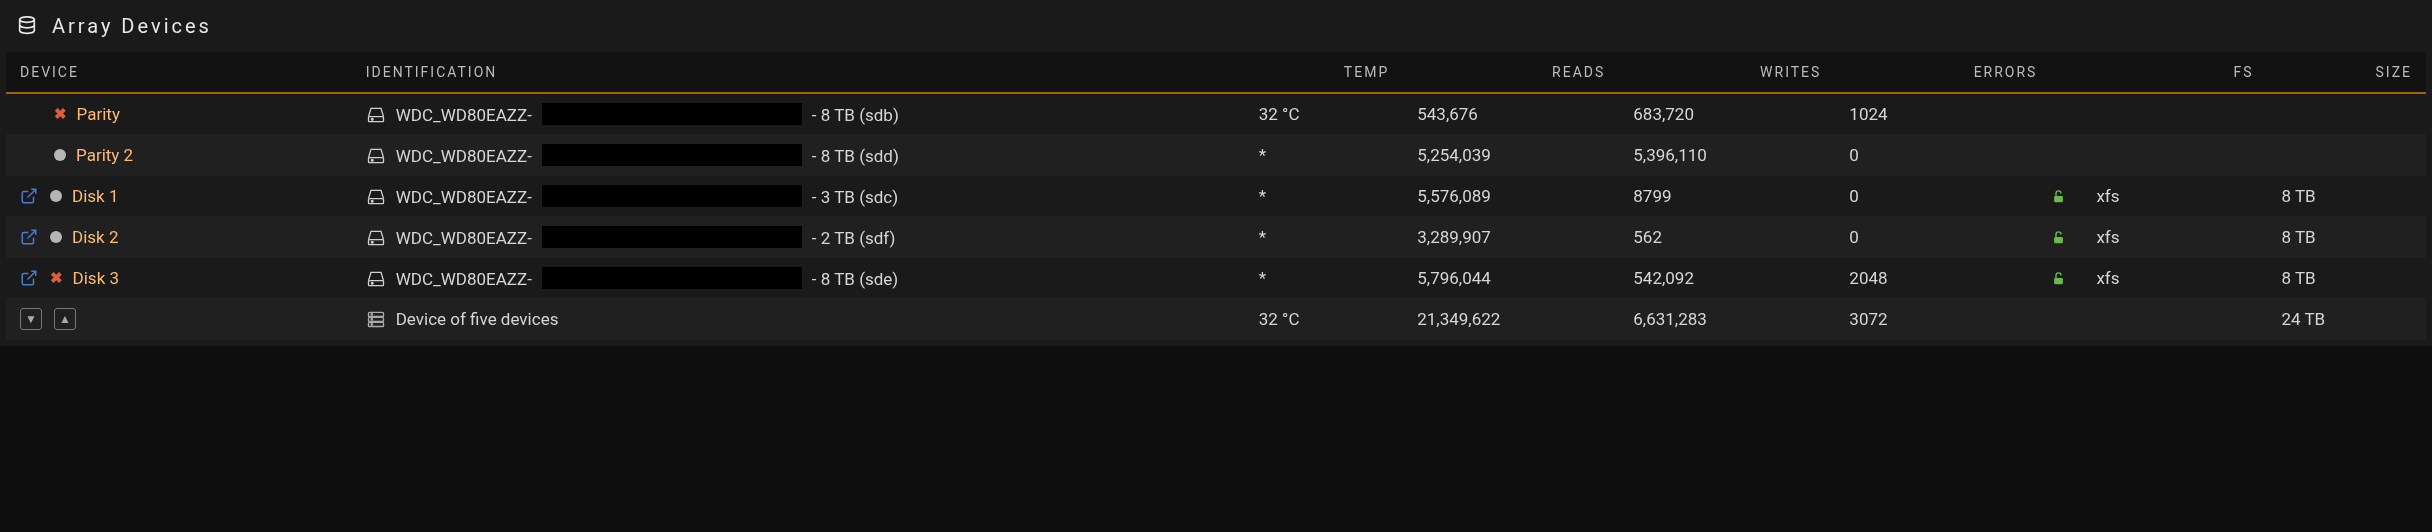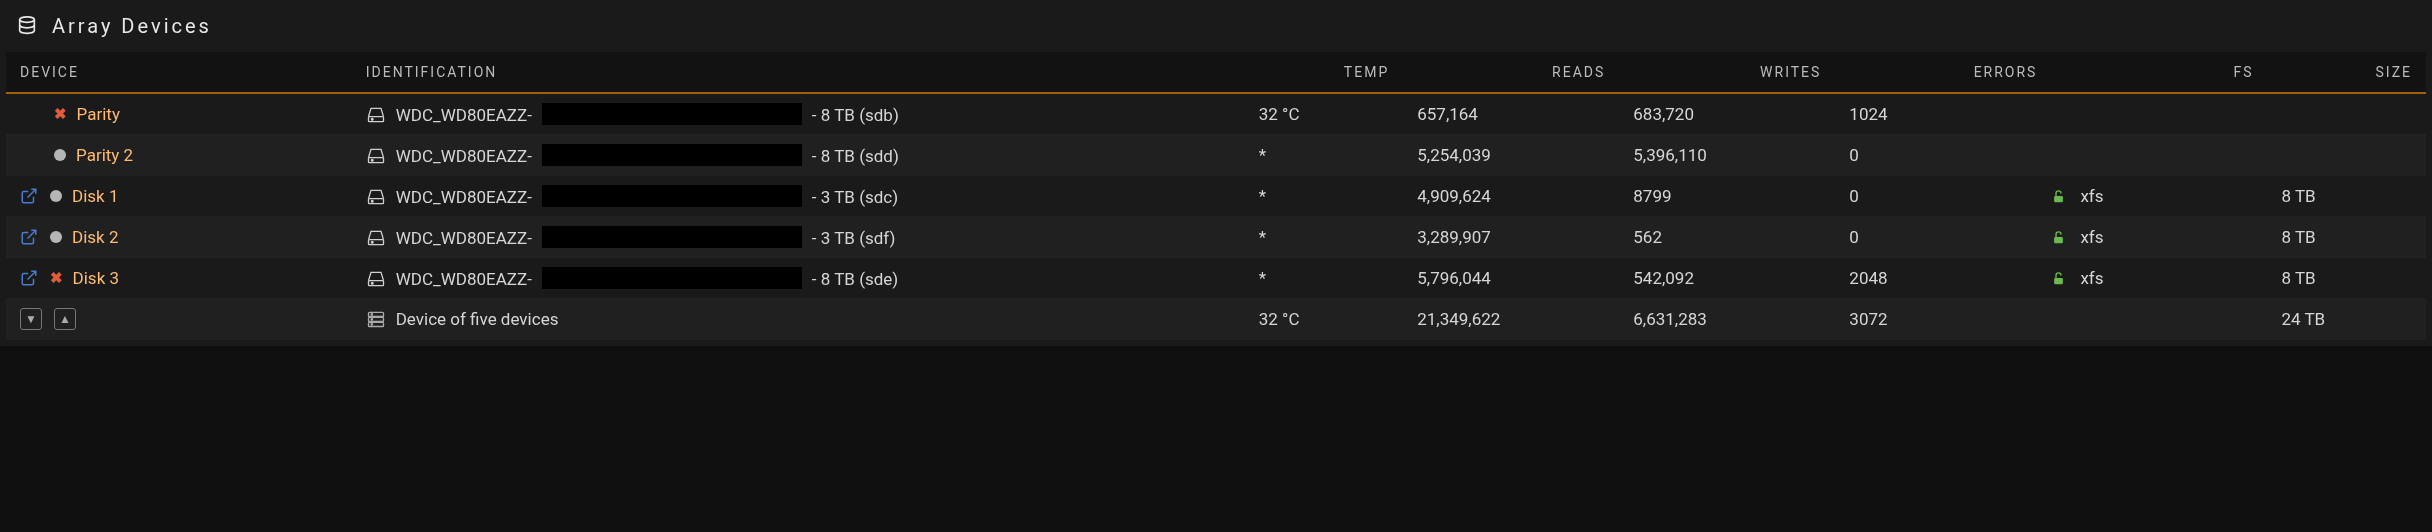--- a/index.html
+++ b/index.html
@@ -67,21 +67,21 @@
   .x-icon { color: #e25b3a; font-weight: bold; font-size: 15px; }
   .dev-name { color: #fdba74; }
   .ident-cell { display:flex; align-items:flex-end; gap:10px; color:#d6d6d6; }
   .ident-text { color:#d6d6d6; }
   .redact {
     display:inline-block; background:#000; height:22px; width:260px;
     vertical-align:middle;
   }
   .lock { color:#6ab84e; display:inline-flex; align-items:center; margin-right:6px; }
   .fs-cell { text-align:left !important; padding-left: 0; }
-  .fs-inner { display:flex; align-items:center; gap:8px; justify-content:flex-start; }
+  .fs-inner { display:flex; align-items:center; gap:24px; justify-content:flex-start; }
   .summary-cell { display:flex; align-items:center; gap:12px; }
   .sq-btn {
     width:22px; height:22px; border:1px solid #777; border-radius:3px;
     display:inline-flex; align-items:center; justify-content:center;
     color:#aaa; font-size:12px;
   }
   .col-device { width: 240px; }
   .col-ident  { width: 620px; }
   .col-temp   { width: 110px; }
   .col-reads  { width: 150px; }
@@ -147,21 +147,21 @@
                   <path d="M3 14 L6 4 H18 L21 14"></path>
                   <circle cx="7.5" cy="17" r="1" fill="#d0d0d0"></circle>
                 </svg>
               </span>
         <span class="ident-text">WDC_WD80EAZZ-</span>
         <span class="redact"></span>
         <span class="ident-text">- 8 TB (sdb)</span>
       </div>
     </td>
     <td>32 °C</td>
-    <td>657,164</td>
+    <td>543,676</td>
     <td>683,720</td>
     <td>1024</td>
     <td class="fs-cell"></td>
     <td></td>
   </tr>
         <tr class="even">
     <td class="left">
       <div class="device-cell">
         <span class="pad"></span>
         <span class="status-dot gray"></span>
@@ -211,21 +211,21 @@
                   <path d="M3 14 L6 4 H18 L21 14"></path>
                   <circle cx="7.5" cy="17" r="1" fill="#d0d0d0"></circle>
                 </svg>
               </span>
         <span class="ident-text">WDC_WD80EAZZ-</span>
         <span class="redact"></span>
         <span class="ident-text">- 3 TB (sdc)</span>
       </div>
     </td>
     <td>*</td>
-    <td>4,909,624</td>
+    <td>5,576,089</td>
     <td>8799</td>
     <td>0</td>
     <td class="fs-cell">
             <div class="fs-inner">
               <span class="lock">
                 <svg width="15" height="15" viewBox="0 0 24 24" fill="none" stroke="#6ab84e" stroke-width="2.2">
                   <rect x="5" y="11" width="14" height="10" rx="2" fill="#6ab84e" stroke="none"></rect>
                   <path d="M8 11V7a4 4 0 0 1 8 0" stroke="#6ab84e"></path>
                 </svg>
               </span>
@@ -252,21 +252,21 @@
       <div class="ident-cell">
         <span>
                 <svg width="20" height="20" viewBox="0 0 24 24" fill="none" stroke="#d0d0d0" stroke-width="1.6">
                   <rect x="3" y="14" width="18" height="6" rx="1"></rect>
                   <path d="M3 14 L6 4 H18 L21 14"></path>
                   <circle cx="7.5" cy="17" r="1" fill="#d0d0d0"></circle>
                 </svg>
               </span>
         <span class="ident-text">WDC_WD80EAZZ-</span>
         <span class="redact"></span>
-        <span class="ident-text">- 3 TB (sdf)</span>
+        <span class="ident-text">- 2 TB (sdf)</span>
       </div>
     </td>
     <td>*</td>
     <td>3,289,907</td>
     <td>562</td>
     <td>0</td>
     <td class="fs-cell">
             <div class="fs-inner">
               <span class="lock">
                 <svg width="15" height="15" viewBox="0 0 24 24" fill="none" stroke="#6ab84e" stroke-width="2.2">

